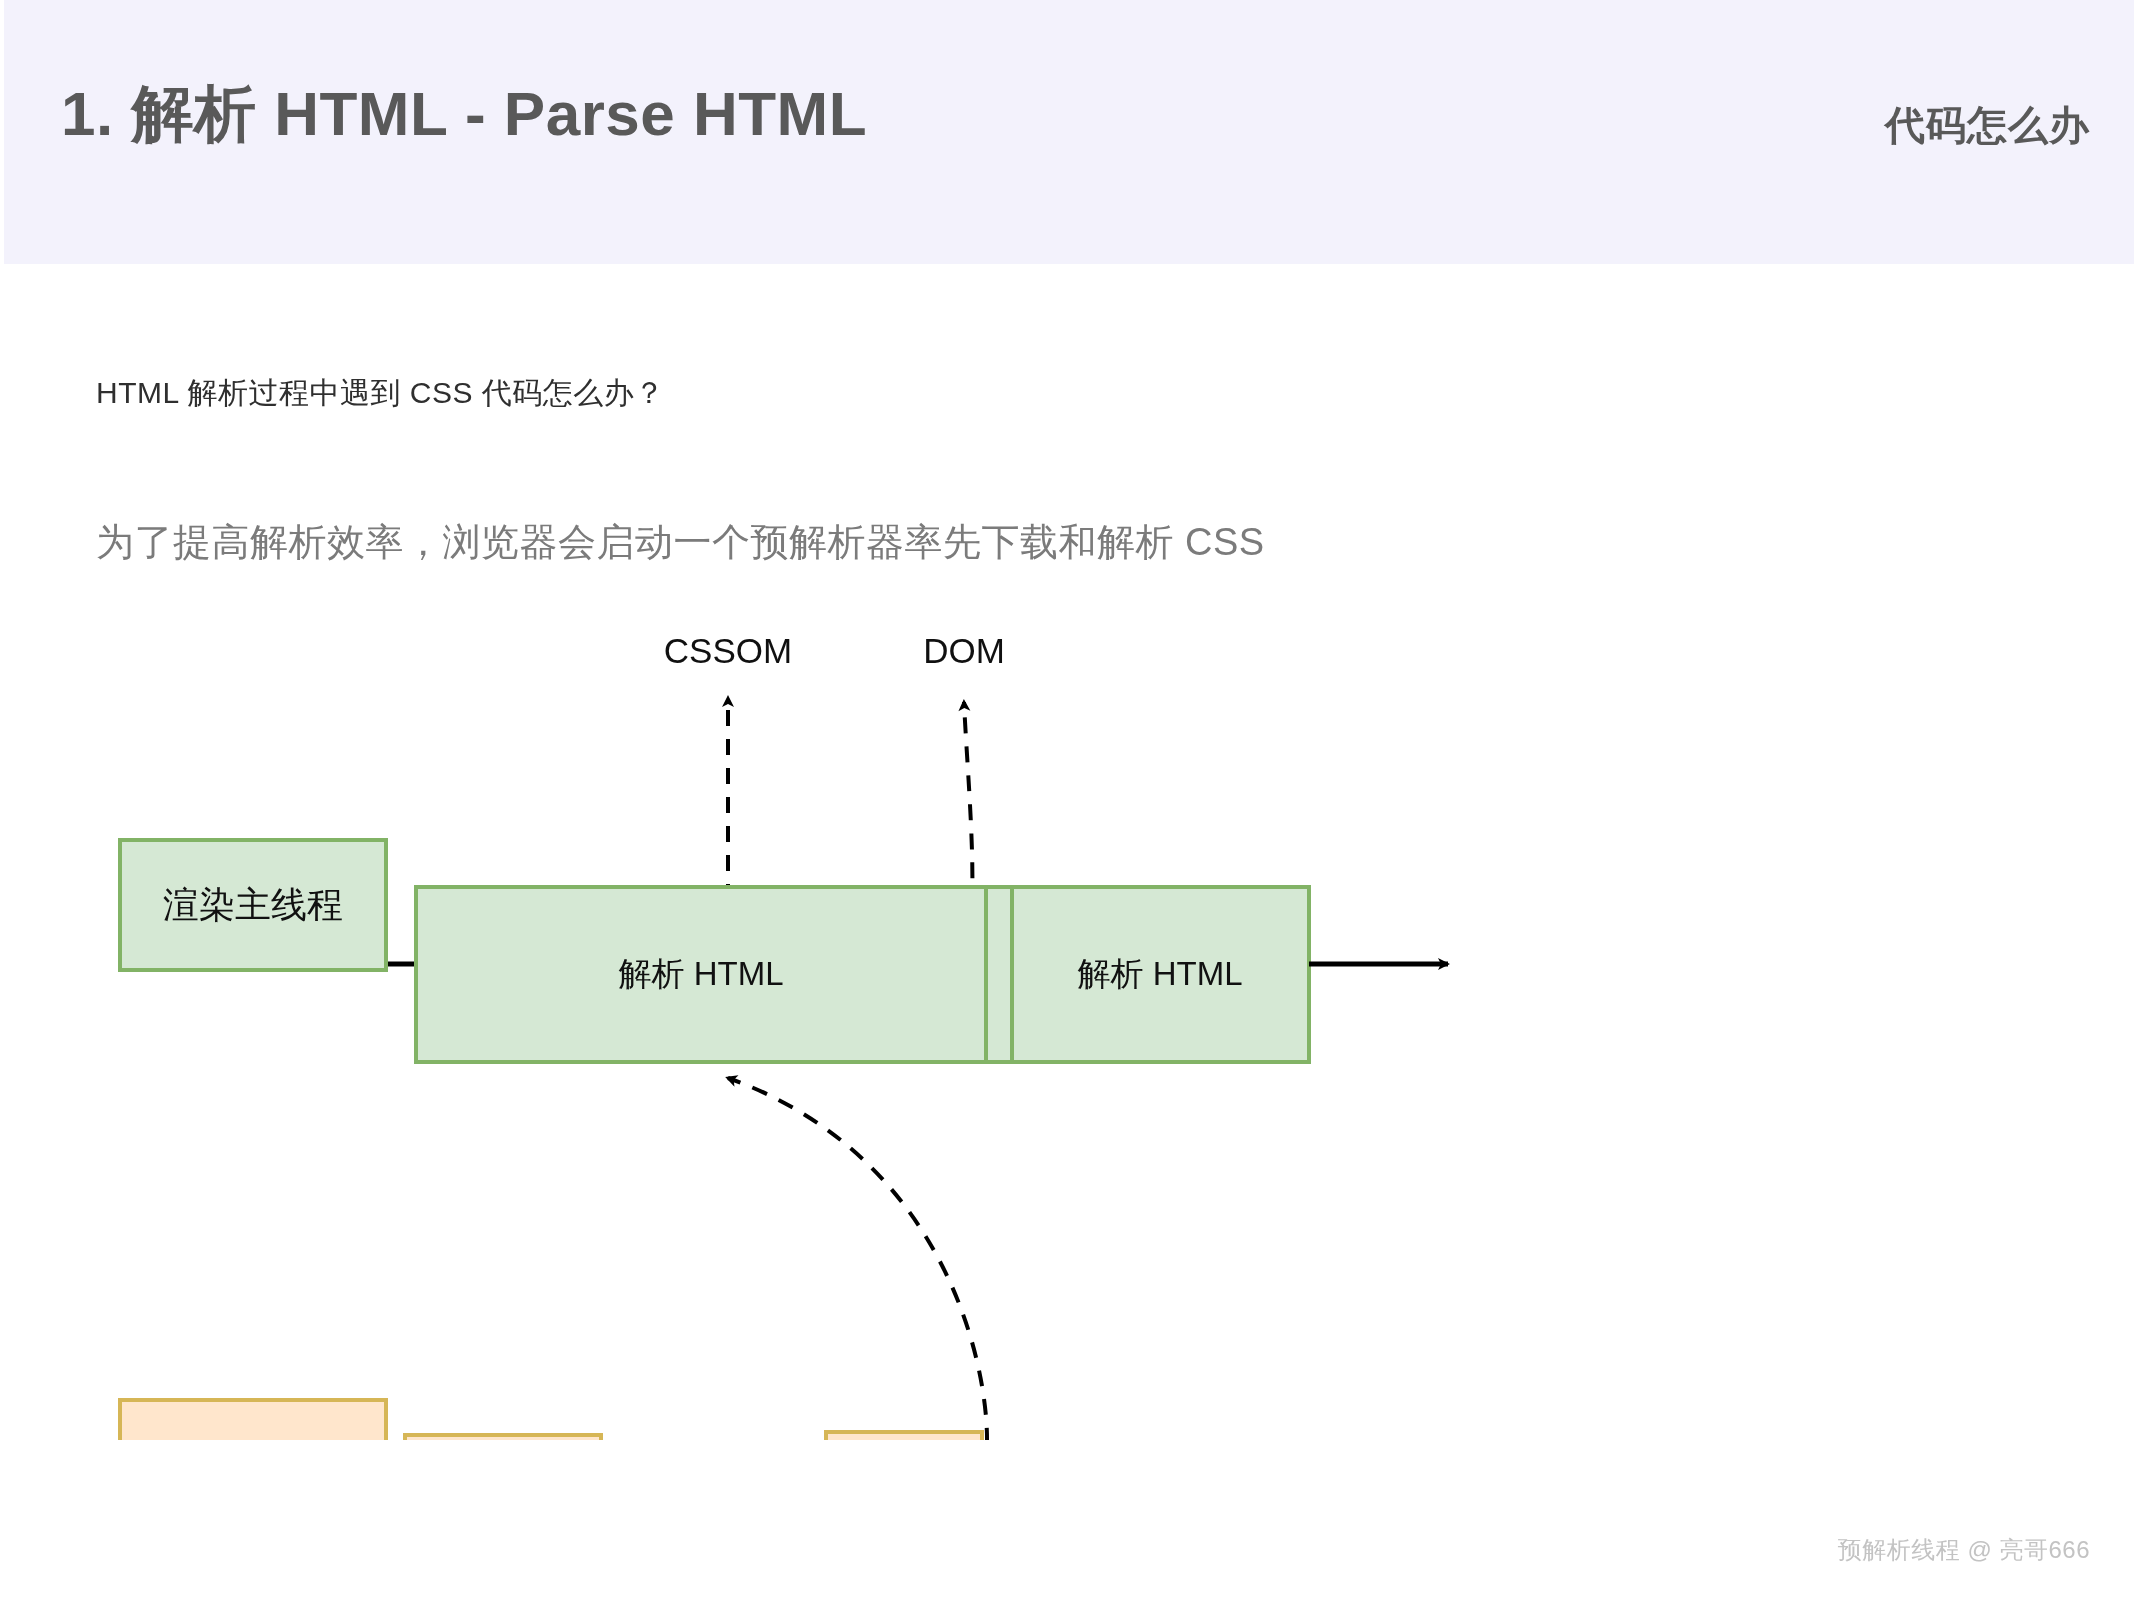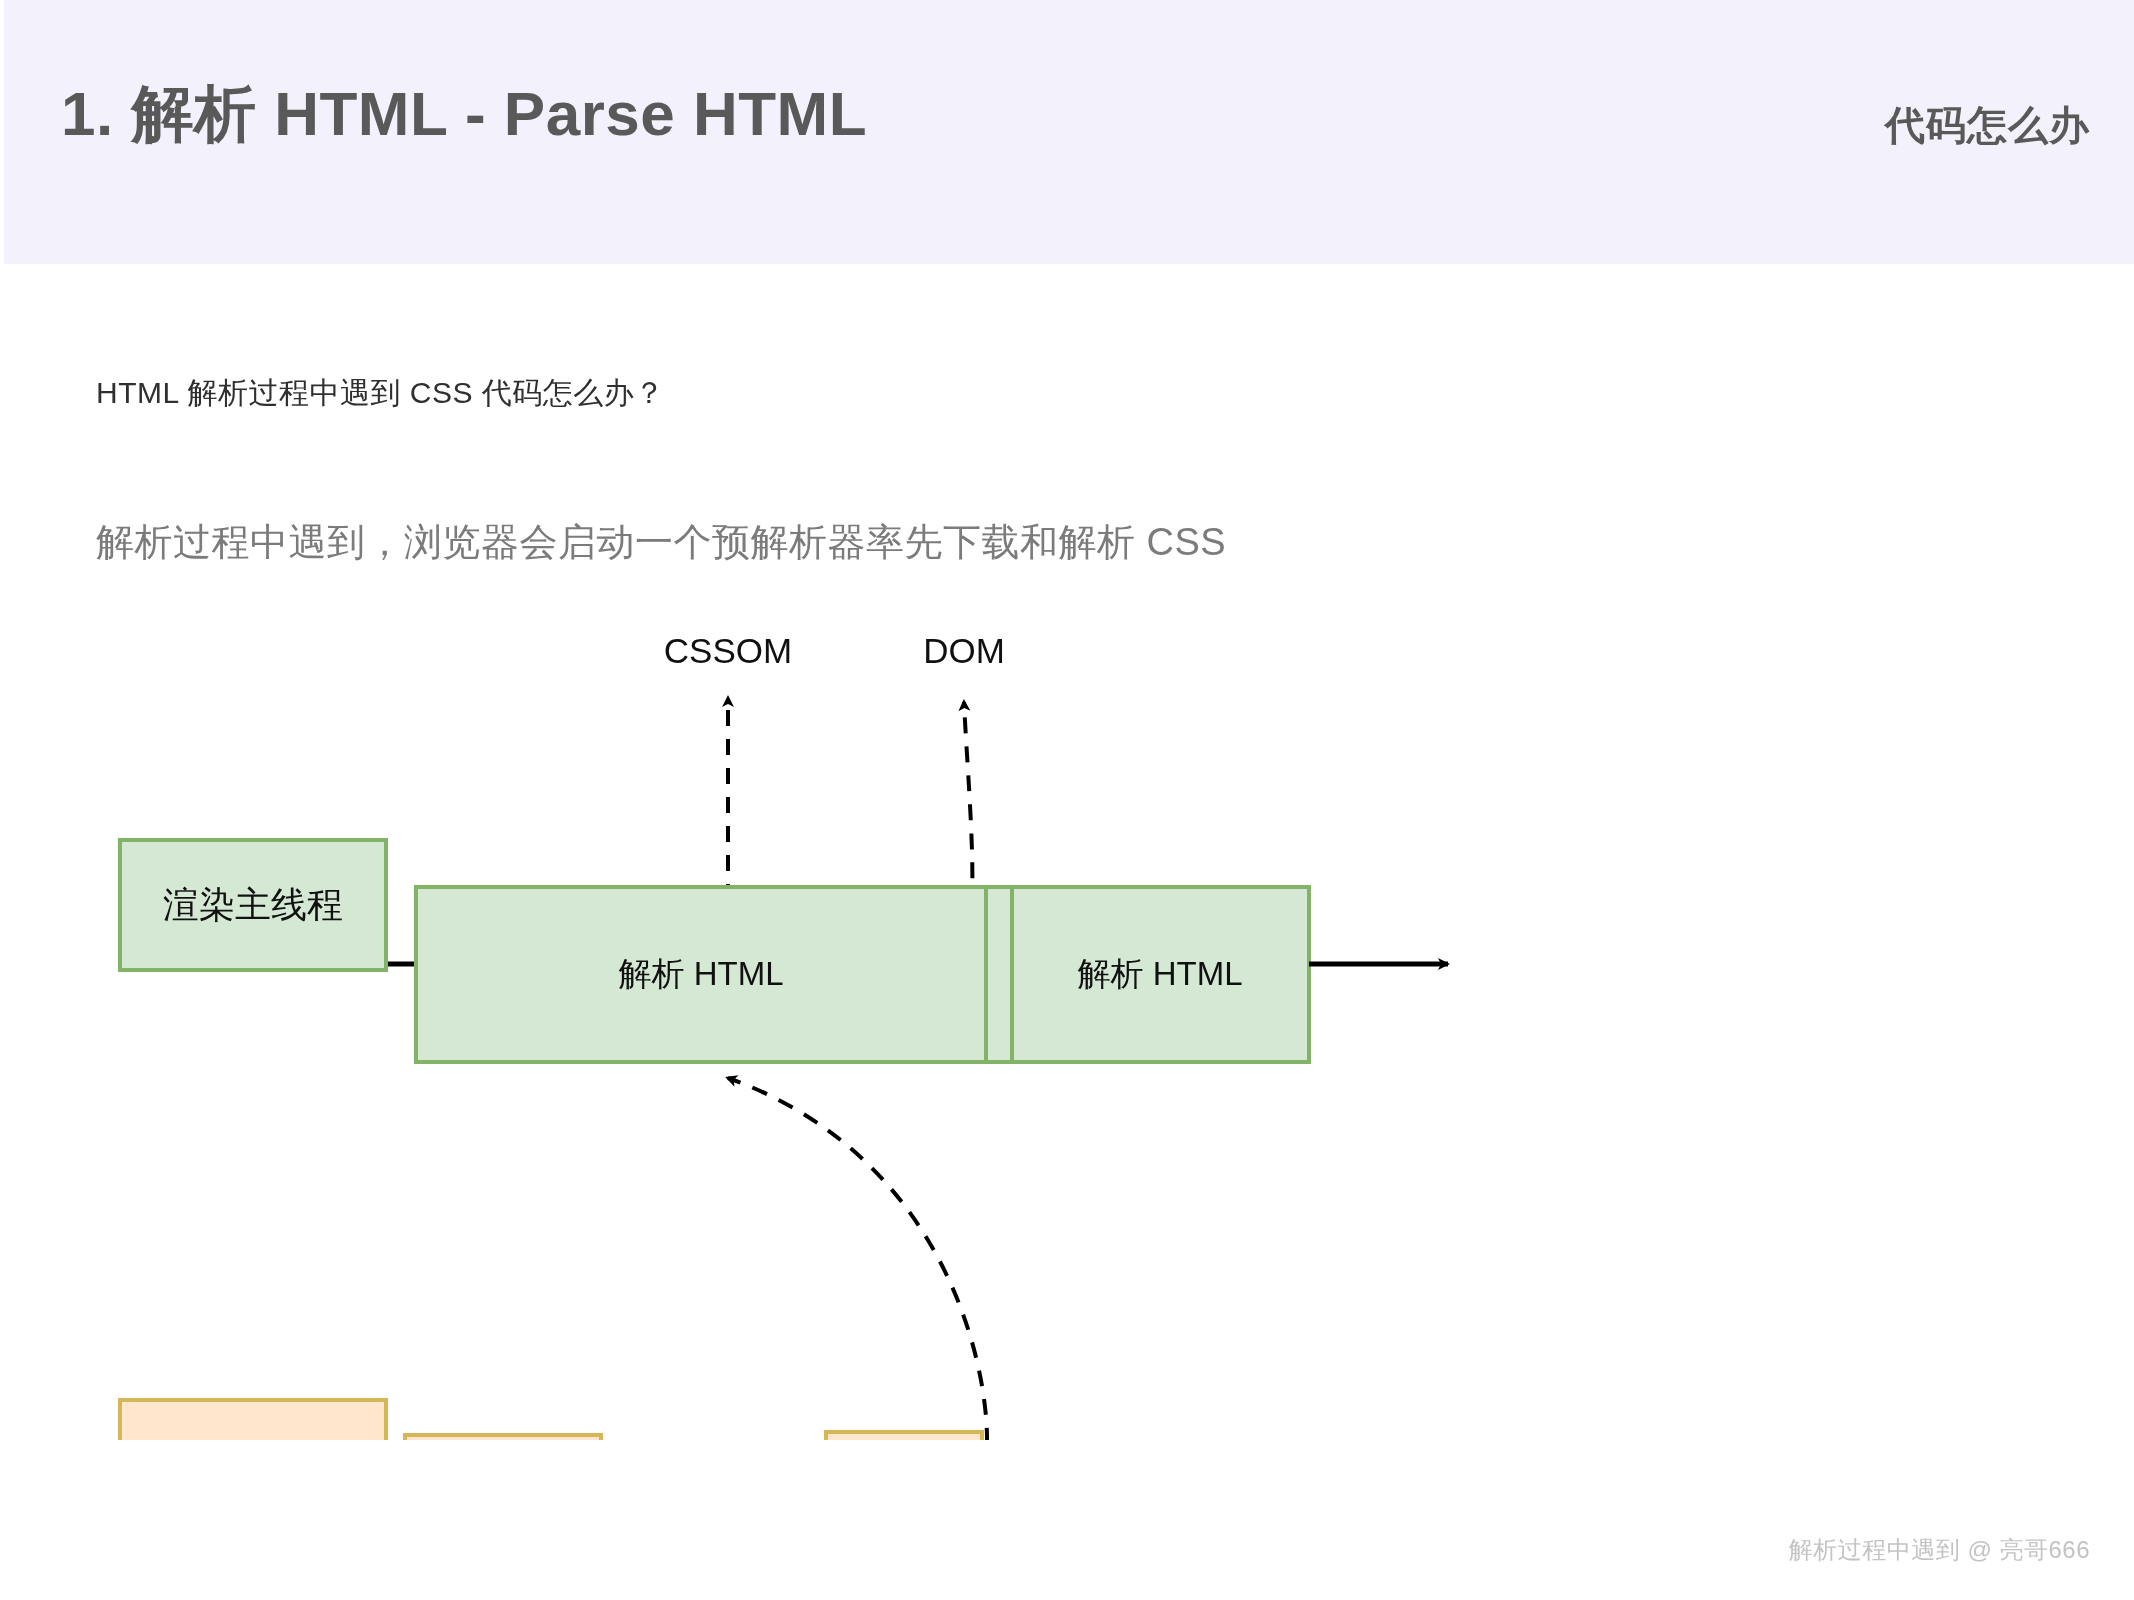--- a/index.html
+++ b/index.html
@@ -114,21 +114,21 @@
 </style>
 </head>
 <body>
 
 <div id="header-band">
   <div id="slide-title">1. 解析 HTML - Parse HTML</div>
   <div id="header-tag">代码怎么办</div>
 </div>
 
 <div id="question-line">HTML  解析过程中遇到  CSS  代码怎么办？</div>
-<div id="answer-line">解析过程中遇到，浏览器会启动一个预解析器率先下载和解析  CSS</div>
+<div id="answer-line">为了提高解析效率，浏览器会启动一个预解析器率先下载和解析  CSS</div>
 
 <div id="diagram-area">
 <svg id="diagram-svg" width="1550" height="830" viewBox="0 0 1550 830" xmlns="http://www.w3.org/2000/svg">
   <defs>
     <marker id="arrowSolid" markerWidth="14" markerHeight="14" refX="11" refY="6" orient="auto" markerUnits="userSpaceOnUse">
       <path d="M1,0 L13,6 L1,12 L4,6 Z" fill="#000000"></path>
     </marker>
     <marker id="arrowDash" markerWidth="14" markerHeight="14" refX="10" refY="6" orient="auto" markerUnits="userSpaceOnUse">
       <path d="M1,0 L13,6 L1,12 L4,6 Z" fill="#000000"></path>
     </marker>
@@ -185,13 +185,13 @@
 
     <rect x="120" y="1240" width="266" height="245" fill="#f8cecc" stroke="#b85450" stroke-width="4"></rect>
     <text class="node-label" x="253" y="1362">网络线程</text>
 
     <rect x="608" y="1282" width="198" height="158" fill="#f8cecc" stroke="#b85450" stroke-width="4"></rect>
     <text class="box-text" x="707" y="1362">下载 CSS</text>
   </g>
 </svg>
 </div>
 
-<div id="watermark">解析过程中遇到 @ 亮哥666</div>
+<div id="watermark">预解析线程 @ 亮哥666</div>
 
 </body></html>

